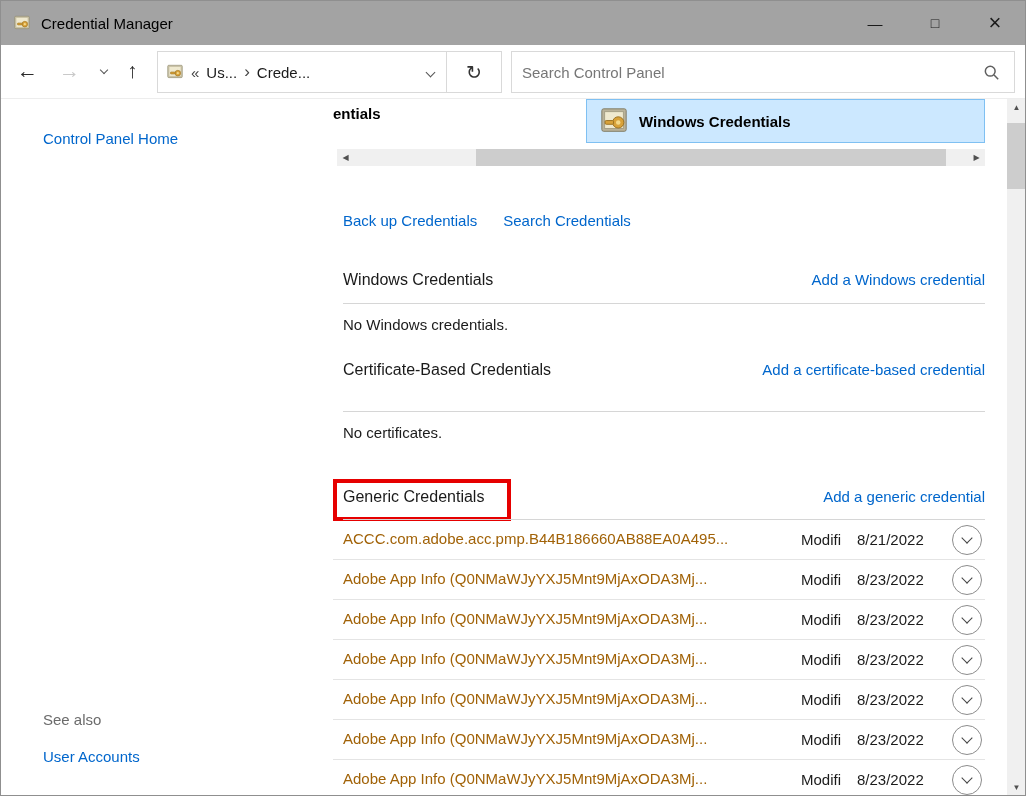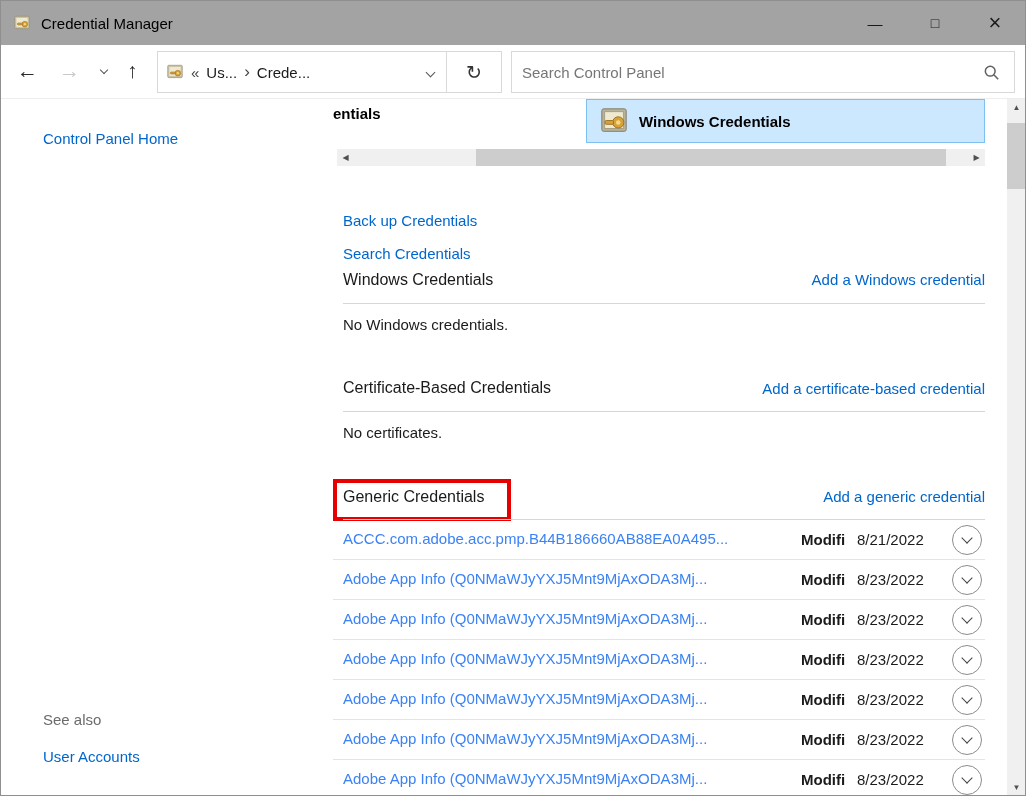--- a/index.html
+++ b/index.html
@@ -71,45 +71,45 @@
 
   .hscroll { position: absolute; left: 4px; top: 50px; width: 648px; height: 17px;
              background: #f0f0f0; }
   .hs-btn { position: absolute; top: 0; width: 17px; height: 17px; font-size: 8px;
             line-height: 17px; text-align: center; color: #505050; }
   .hs-btn.left { left: 0; }
   .hs-btn.right { right: 0; }
   .hs-thumb { position: absolute; left: 139px; top: 0; width: 470px; height: 17px;
               background: #cdcdcd; }
 
-  .links-row { position: absolute; left: 10px; top: 113px; display: flex; gap: 16px; flex-direction: column; }
+  .links-row { position: absolute; left: 10px; top: 113px; display: flex; gap: 26px; }
   .blue-link { font-size: 15px; color: #0066cc; text-decoration: none; cursor: pointer; }
 
   .sec-head { position: absolute; left: 10px; width: calc(100% - 10px); display: flex;
               justify-content: space-between; align-items: baseline; }
   .sec-head.s1 { top: 172px; }
-  .sec-head.s2 { top: 280px; align-items: flex-end; }
+  .sec-head.s2 { top: 262px; }
   .sec-head.s3 { top: 389px; }
   .sec-title { font-size: 16px; color: #1a1a1a; }
   .rule { position: absolute; left: 10px; width: calc(100% - 10px); border-top: 1px solid #d6d6d6; }
   .rule.r1 { top: 204px; }
   .rule.r2 { top: 312px; }
   .rule.r3 { top: 420px; }
   .empty { position: absolute; left: 10px; font-size: 15px; color: #1b1b1b; }
   .empty.e1 { top: 217px; }
   .empty.e2 { top: 325px; }
 
   .redbox { position: absolute; left: 0; top: 380px; width: 178px; height: 42px;
             border: 4px solid #e60000; pointer-events: none; }
 
   .rows { position: absolute; left: 0; top: 421px; width: 100%; }
   .cred-row { position: relative; height: 40px; border-bottom: 1px solid #e4e4e4; }
-  .cred-name { position: absolute; left: 10px; top: 10px; font-size: 15px; color: #3b82f6;
+  .cred-name { position: absolute; left: 10px; top: 10px; font-size: 15px; color: #a16207;
                text-decoration: none; white-space: nowrap; cursor: pointer; }
-  .cred-mod  { position: absolute; left: 468px; top: 11px; font-size: 15px; color: #1b1b1b; font-weight: bold; }
+  .cred-mod  { position: absolute; left: 468px; top: 11px; font-size: 15px; color: #1b1b1b; }
   .cred-date { position: absolute; left: 524px; top: 11px; font-size: 15px; color: #1b1b1b; }
   .cred-expand { position: absolute; left: 619px; top: 5px; width: 30px; height: 30px;
                  border: 1px solid #8c8c8c; border-radius: 50%; display: flex;
                  align-items: center; justify-content: center; cursor: pointer; background: #fff; }
   .row-caret { width: 8px; height: 8px; border-color: #444; margin-top: -4px; }
 
   
   .vscroll { position: absolute; left: 1006px; top: 98px; width: 19px; height: 697px;
              background: #f0f0f0; }
   .vs-btn { position: absolute; left: 0; width: 19px; height: 17px; font-size: 8px;

